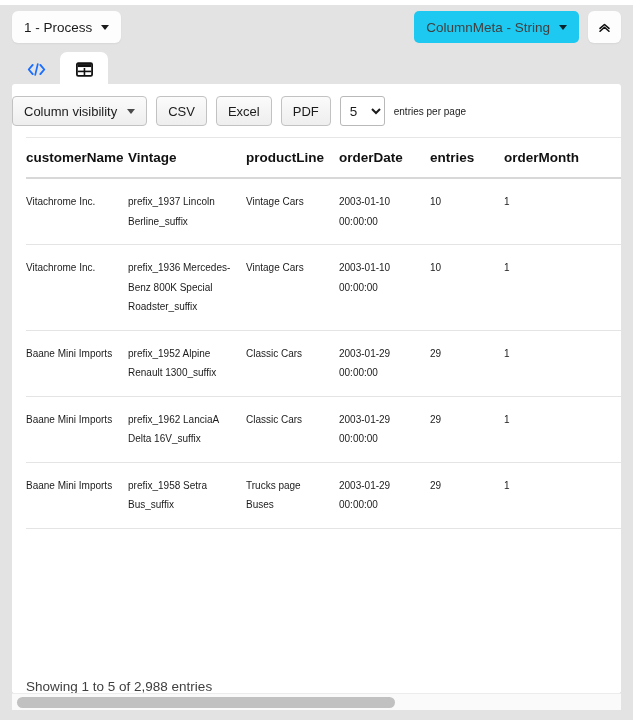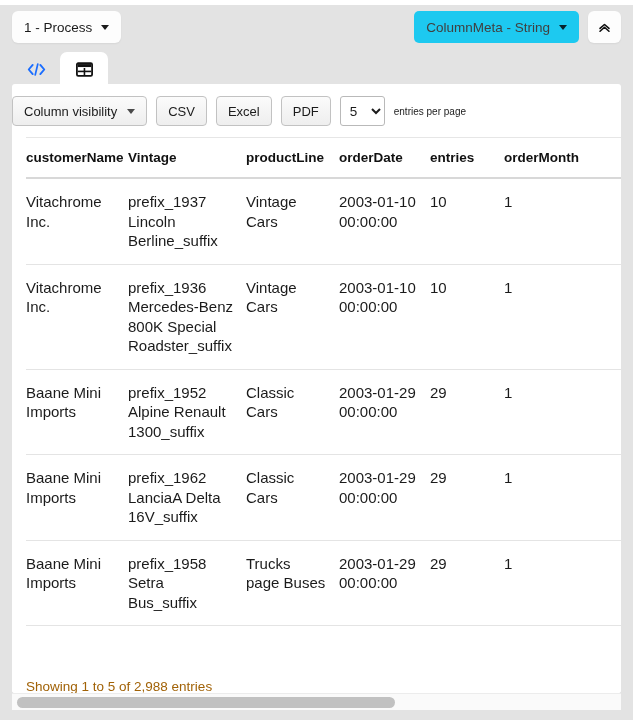--- a/index.html
+++ b/index.html
@@ -193,21 +193,21 @@
     text-align: left;
     font-size: 13.5px;
     font-weight: bold;
     color: #111;
     padding: 12px 12px 12px 0;
     border-bottom: 2px solid #d8d8d8;
     border-top: 1px solid #e6e6e6;
     vertical-align: bottom;
   }
   table.dt td {
-    font-size: 15px;
+    font-size: 10px;
     color: #1b1b1b;
     padding: 13px 12px 13px 0;
     border-bottom: 1px solid #e4e4e4;
     vertical-align: top;
     line-height: 19.5px;
     word-wrap: break-word;
   }
   col.c0 { width: 102px; }
   col.c1 { width: 118px; }
   col.c2 { width: 93px; }
@@ -220,21 +220,21 @@
   .dt-footer {
     position: absolute;
     left: 0; top: 586px;
     width: 609px;
     height: 100px;
     background: #fff;
     padding: 0 14px;
   }
   .dt-info {
     font-size: 13.5px;
-    color: #a16207;
+    color: #404040;
     padding-top: 9px;
   }
 
   
   .hscroll {
     position: absolute;
     left: 12px;
     top: 693px;
     width: 609px;
     height: 17px;

